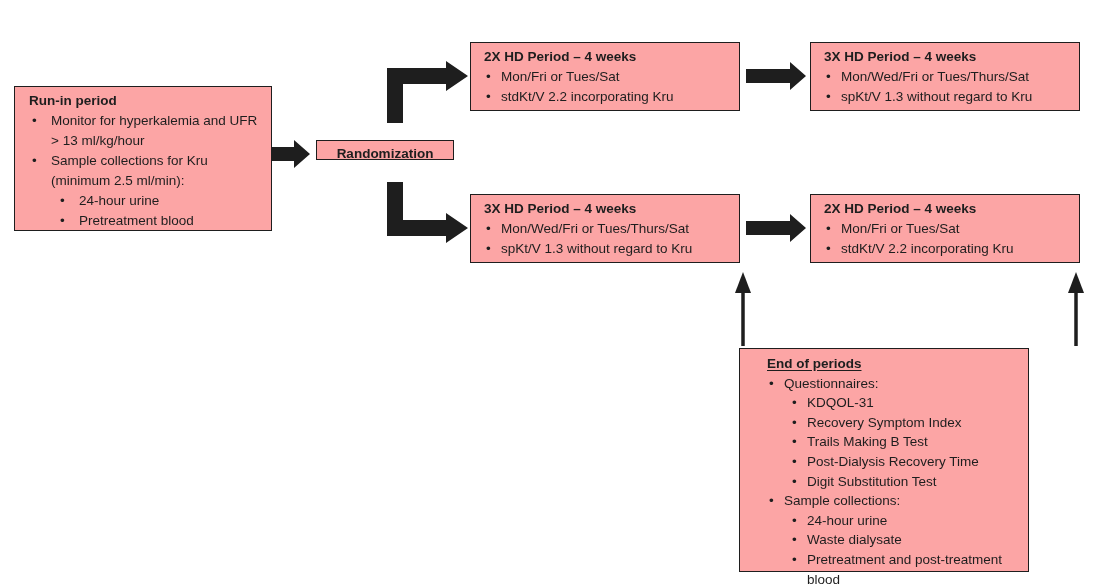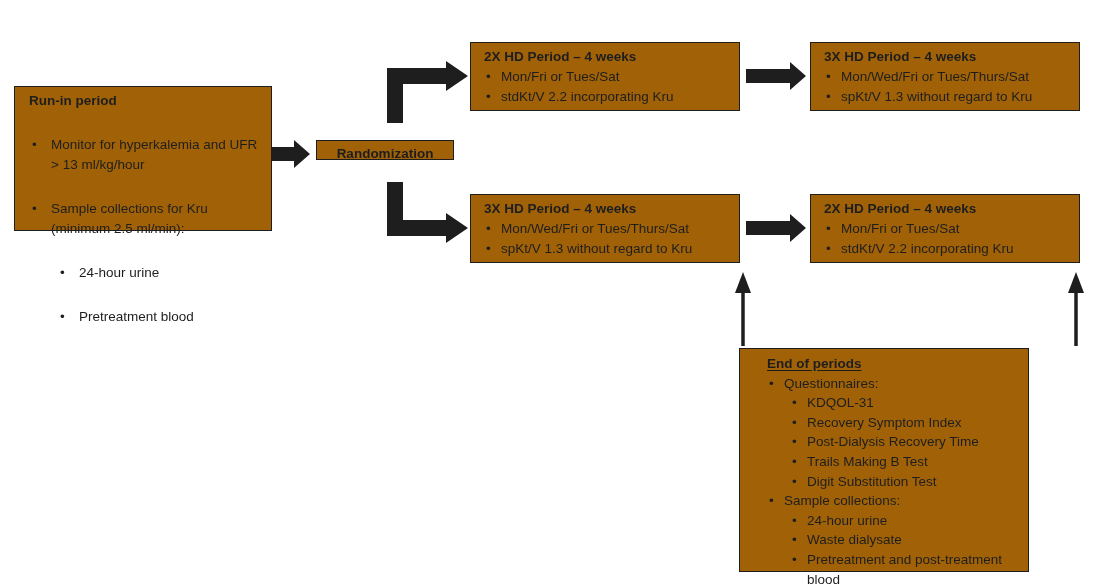--- a/index.html
+++ b/index.html
@@ -14,21 +14,21 @@
   }
   .arrow-layer {
     position: absolute;
     left: 0; top: 0;
     width: 1105px; height: 584px;
   }
   .box {
     position: absolute;
     box-sizing: border-box;
     border: 1.5px solid #1e1e1e;
-    background: #a16207;
+    background: #fca5a5;
     font-size: 13.5px;
     line-height: 20px;
   }
   .box .title { font-weight: bold; }
   .box ul {
     list-style: none;
     margin: 0;
     padding: 0;
   }
   .box li {
@@ -40,21 +40,21 @@
     position: absolute;
     left: 2px;
   }
   .box li ul { margin-left: 6px; }
 
   .runin-box {
     left: 14px; top: 86px;
     width: 258px; height: 145px;
     padding: 4px 6px 0 14px;
   }
-  .runin-box li { padding-left: 22px; margin-top: 24px; }
+  .runin-box li { padding-left: 22px; }
   .runin-box li::before { left: 3px; }
 
   .rand-box {
     left: 316px; top: 140px;
     width: 138px; height: 20px;
     text-align: center;
     line-height: 26px;
     font-weight: bold;
   }
 
@@ -177,24 +177,24 @@
       <li>
         <span>Questionnaires:</span>
         <ul>
           <li>
             <span>KDQOL-31</span>
           </li>
           <li>
             <span>Recovery Symptom Index</span>
           </li>
           <li>
+            <span>Trails Making B Test</span>
+          </li>
+          <li>
             <span>Post-Dialysis Recovery Time</span>
-          </li>
-          <li>
-            <span>Trails Making B Test</span>
           </li>
           <li>
             <span>Digit Substitution Test</span>
           </li>
         </ul>
       </li>
       <li>
         <span>Sample collections:</span>
         <ul>
           <li>

